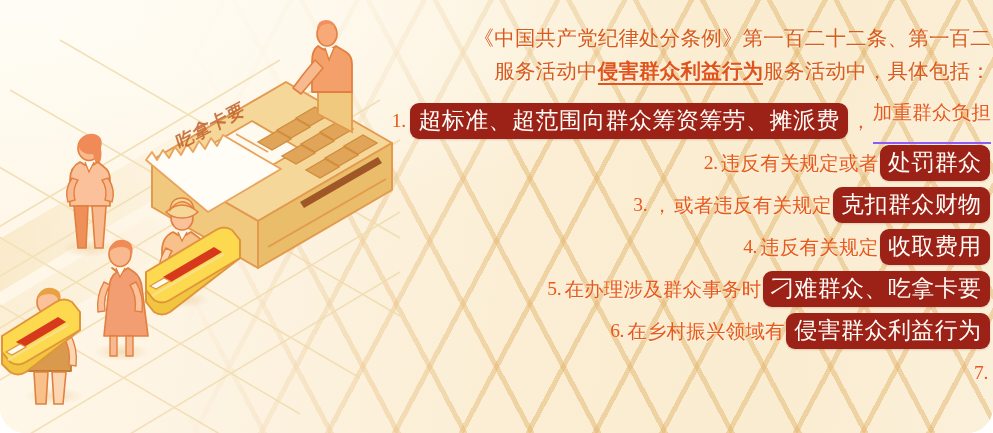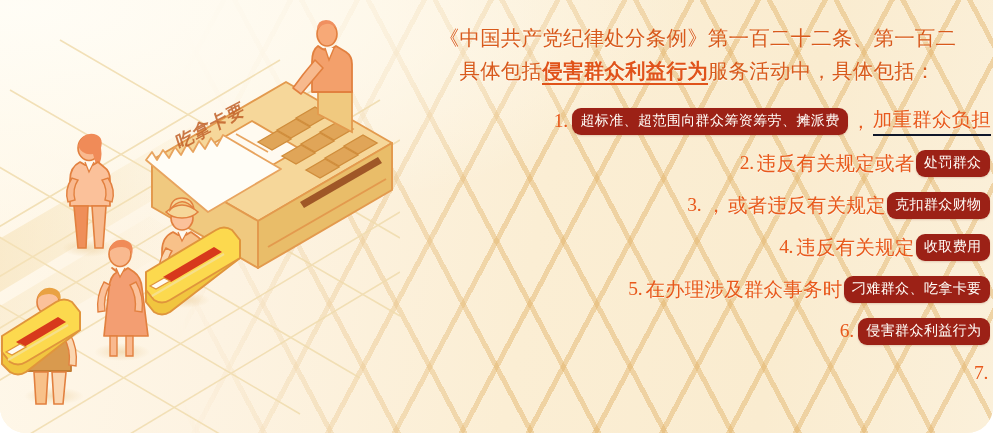--- a/index.html
+++ b/index.html
@@ -81,21 +81,21 @@
     width: 589px;
     height: 400px;
   }
 
   
   .heading {
     color: #d85a1c;
     font-size: 20.5px;
     line-height: 33px;
     letter-spacing: .2px;
-    text-align: center;
+    text-align: right;
     padding-right: 2px;
     text-shadow: 0 1px 0 rgba(255,255,255,.55);
   }
   .heading .line2 { display: block; }
   .hl-strong {
     font-weight: bold;
     color: #e0531a;
     border-bottom: 2.2px solid #e0531a;
     padding-bottom: 1px;
   }
@@ -125,30 +125,30 @@
 
   
   .txt {
     color: #e8591c;
     font-size: 19.5px;
     letter-spacing: .2px;
     text-shadow: 0 1px 0 rgba(255,255,255,.5);
   }
   .txt.punct { padding: 0 2px; }
   .txt.underline {
-    border-bottom: 2px solid #0f172a;
-    padding-bottom: 1px;
+    border-bottom: 2px solid #8b5cf6;
+    padding-bottom: 16px;
   }
 
   
   .pill {
     display: inline-block;
     background: #9c2116;
     color: #fffdf8;
-    font-size: 14px;
+    font-size: 23px;
     letter-spacing: .4px;
     line-height: 1;
     padding: 6px 8px 7px;
     border-radius: 9px;
     margin: 0 1.5px;
     box-shadow: 0 1px 2px rgba(120,40,20,.18);
   }
 </style>
 </head>
 <body>
@@ -301,21 +301,21 @@
         <path d="M8 360 L68 325" stroke="#f6e08a" stroke-width="2.2" fill="none"></path>
       </g>
     </svg>
   </div>
 
   <div class="panel">
 
     <div class="heading">
       <span>《中国共产党纪律处分条例》第一百二十二条、第一百二</span>
       <span class="line2">
-        <span>具体包括</span><span class="hl-strong">侵害群众利益行为</span><span>服务活动中，具体包括：</span>
+        <span>服务活动中</span><span class="hl-strong">侵害群众利益行为</span><span>服务活动中，具体包括：</span>
       </span>
     </div>
 
     <div class="list" id="list-root">
         <div class="list-item">
           <span class="item-num">1.</span>
           <span class="pill">超标准、超范围向群众筹资筹劳、摊派费</span>
           <span class="txt punct">，</span>
           <span class="txt underline">加重群众负担</span>
         </div>
@@ -336,20 +336,21 @@
           <span class="txt">违反有关规定</span>
           <span class="pill">收取费用</span>
         </div>
         <div class="list-item">
           <span class="item-num">5.</span>
           <span class="txt">在办理涉及群众事务时</span>
           <span class="pill">刁难群众、吃拿卡要</span>
         </div>
         <div class="list-item">
           <span class="item-num">6.</span>
+          <span class="txt">在乡村振兴领域有</span>
           <span class="pill">侵害群众利益行为</span>
         </div>
         <div class="list-item">
           <span class="item-num">7.</span>
         </div>
       </div>
 
   </div>
 </div>
 

